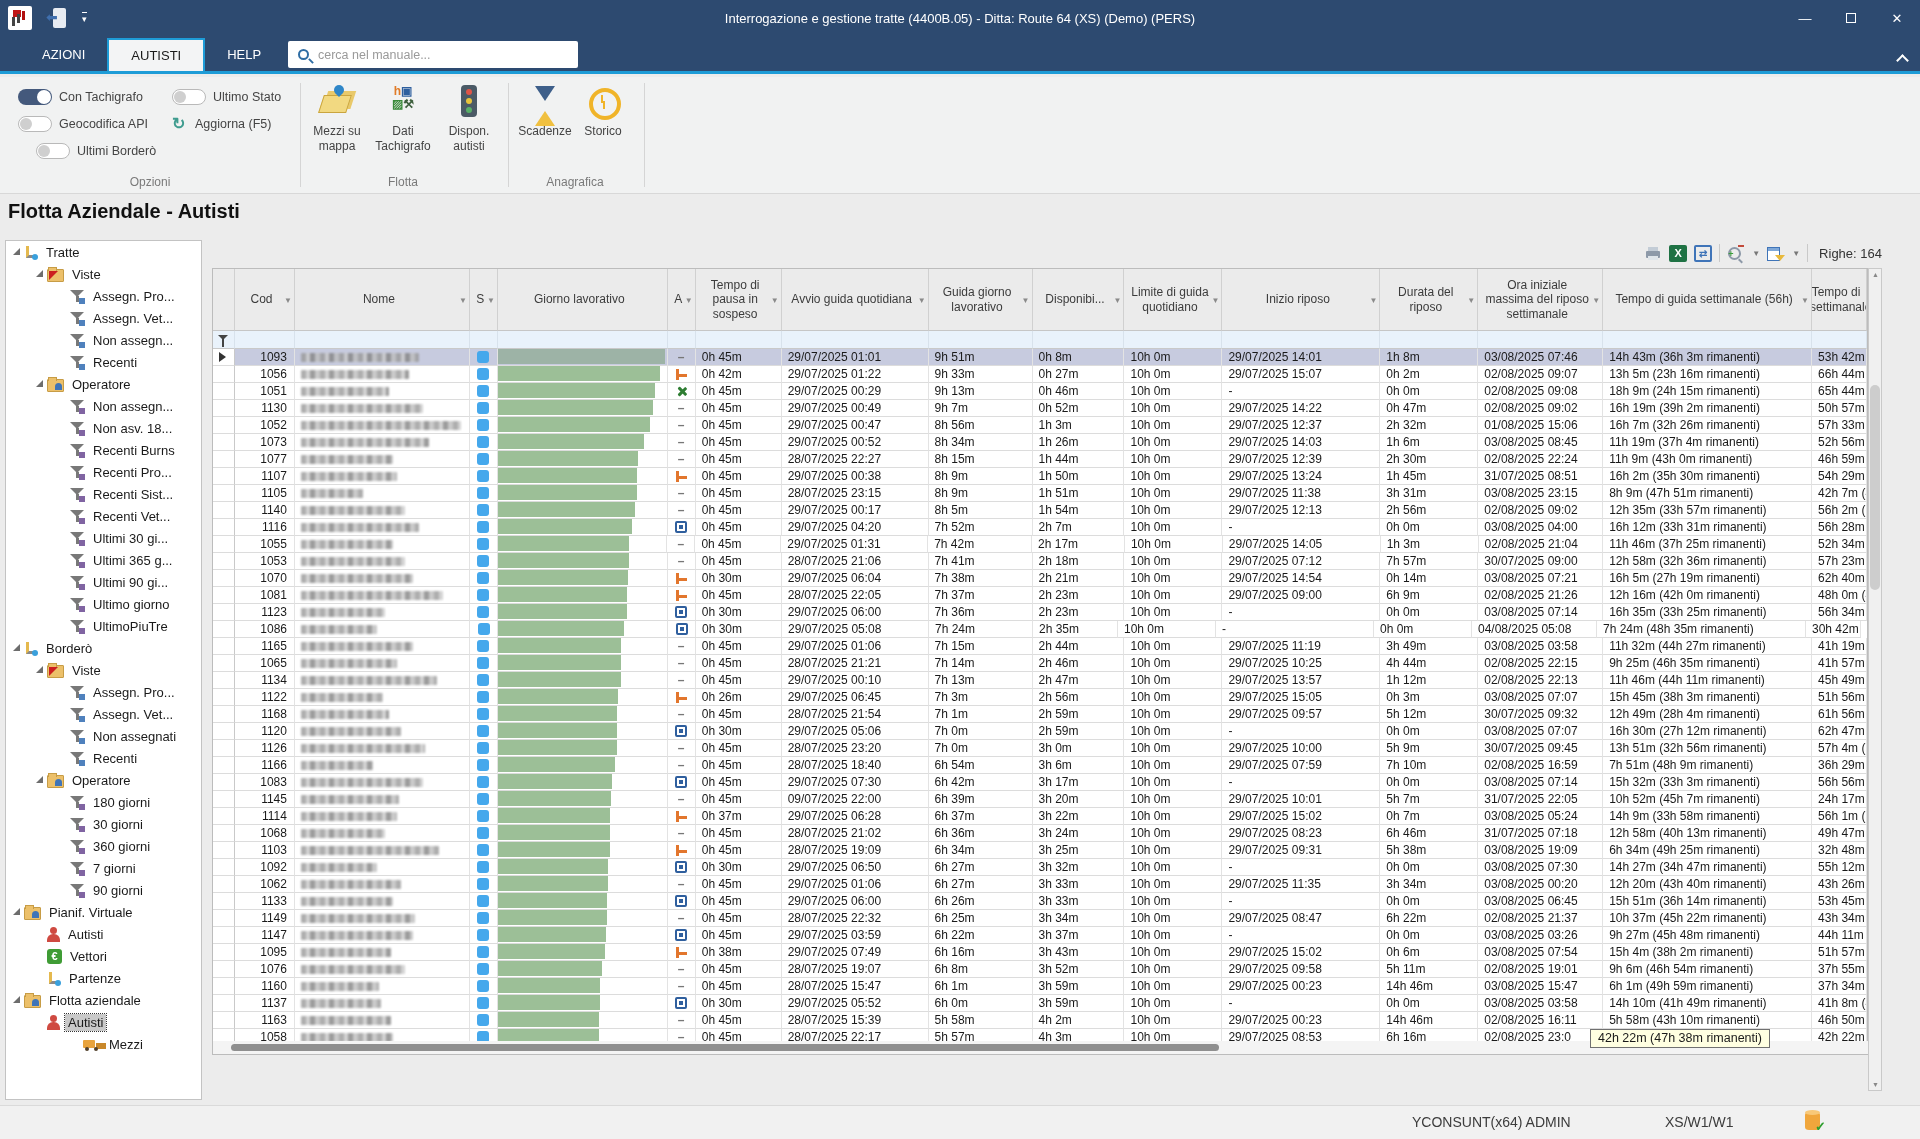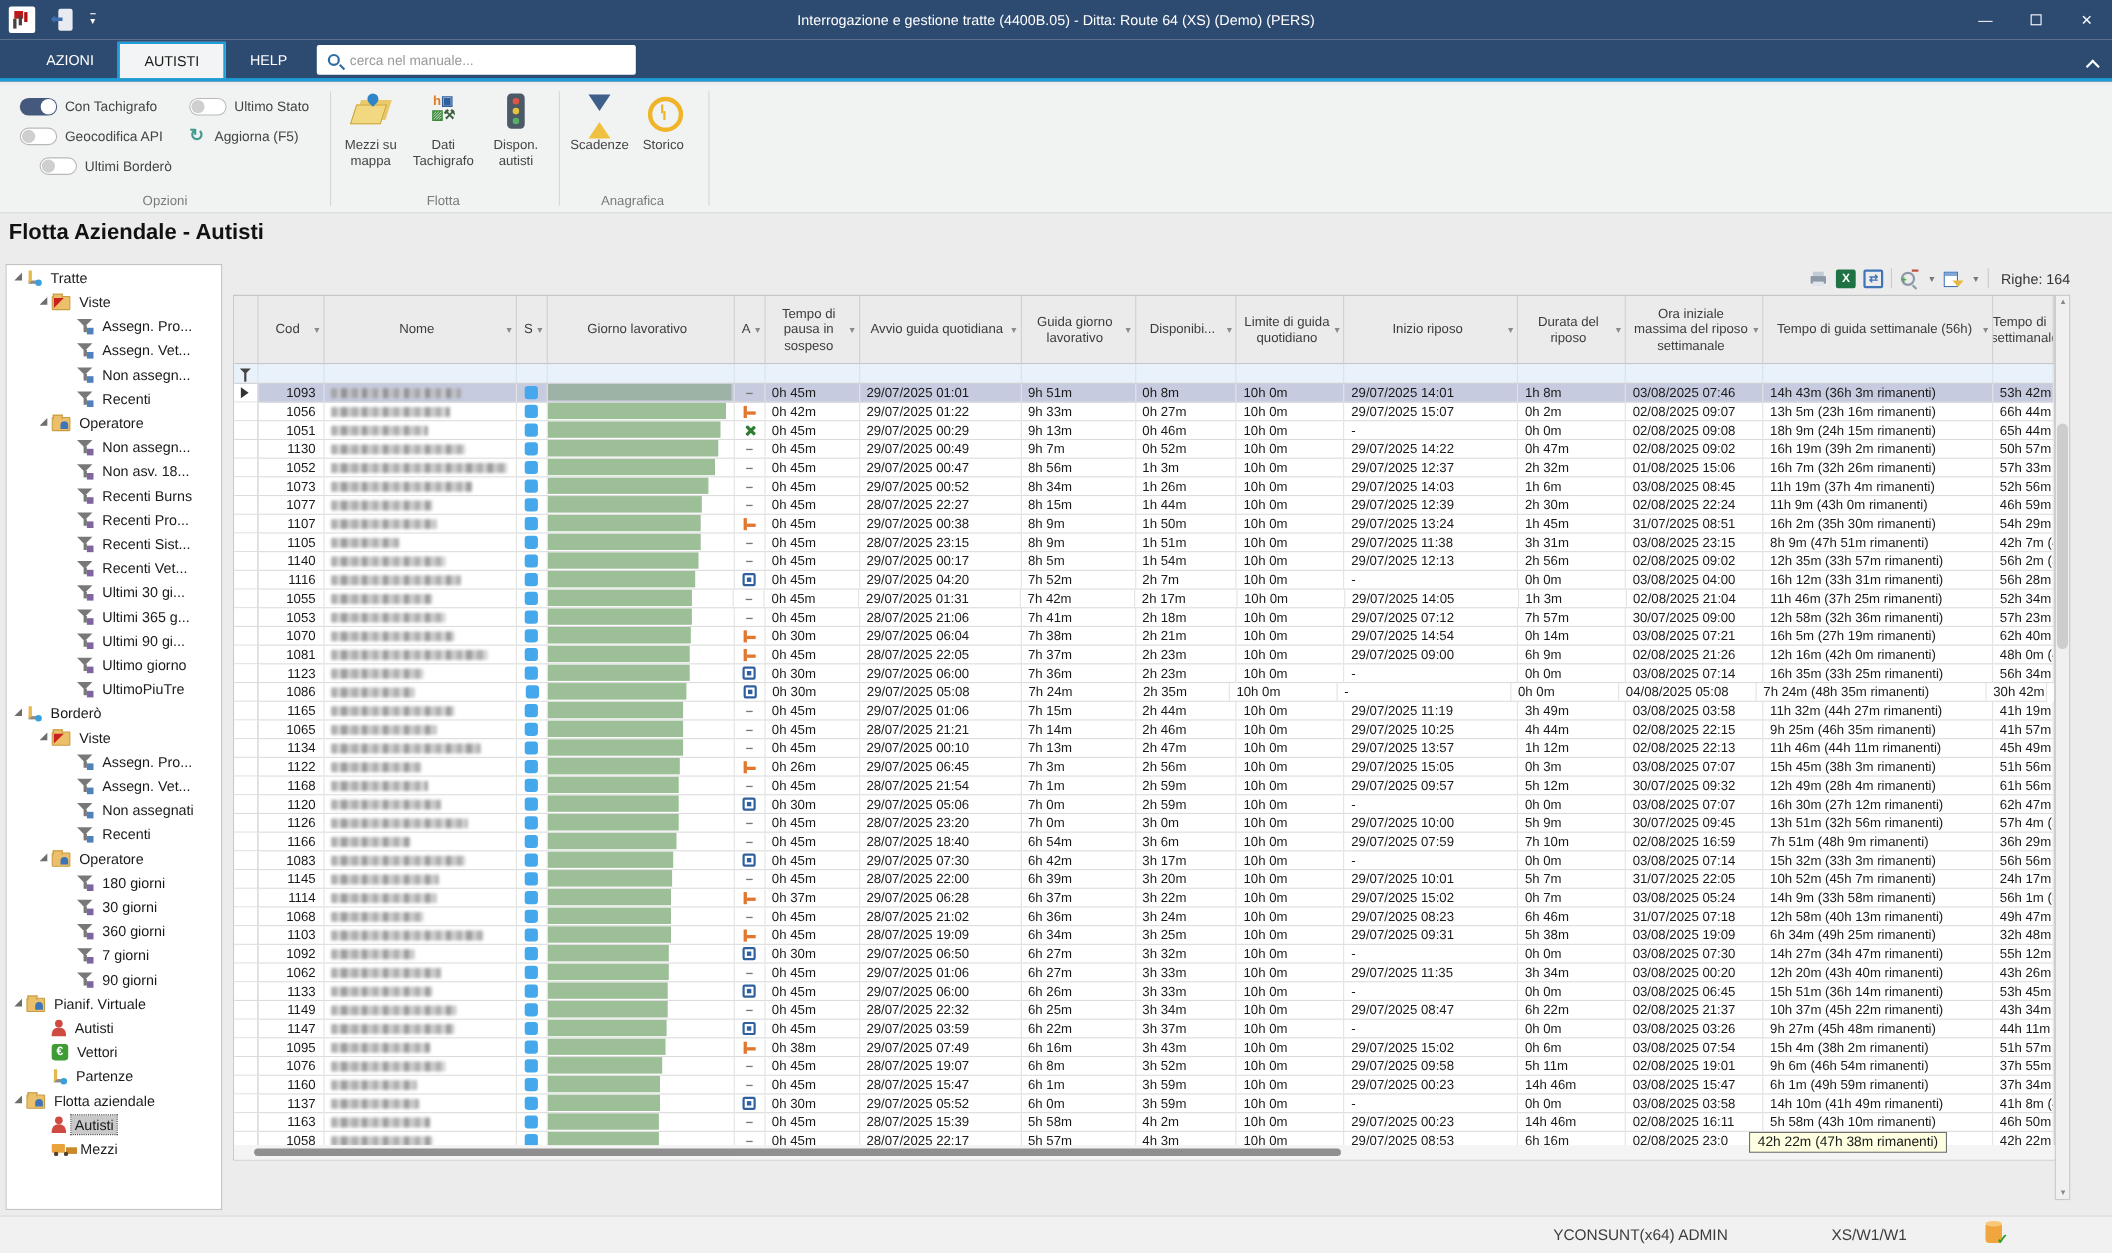--- a/index.html
+++ b/index.html
@@ -487,21 +487,21 @@
     <div class="tnode" style="padding-left: 6px;">
       <span class="texp open"></span>
       <span class="ticon i-folder user"></span>
       <span class="tlabel">Flotta aziendale</span>
     </div>
     <div class="tnode sel" style="padding-left: 29px;">
       <span class="texp"></span>
       <span class="ticon i-user"></span>
       <span class="tlabel">Autisti</span>
     </div>
-    <div class="tnode" style="padding-left: 29px;">
+    <div class="tnode" style="padding-left: 29px; margin-left: 36px;">
       <span class="texp"></span>
       <span class="ticon i-truck"></span>
       <span class="tlabel">Mezzi</span>
     </div>
   </div>
 
 <div class="gridwrap">
   <div class="gtoolbar">
     <div class="gt-ico printer-ico"></div>
     <div class="gt-ico excel-ico">X</div>
@@ -1290,21 +1290,21 @@
           <div class="dcell ctr" style="width:28px">
             <span class="sq-blue"></span>
           </div>
           <div class="dcell" style="width:170px">
             <span class="bar" style="width:113px"></span>
           </div>
           <div class="dcell ctr" style="width:28px">
             <span class="a-dash">–</span>
           </div>
           <div class="dcell" style="width:86px">0h 45m</div>
-          <div class="dcell" style="width:147px">28/07/2025 22:00</div>
+          <div class="dcell" style="width:147px">09/07/2025 22:00</div>
           <div class="dcell" style="width:104px">6h 39m</div>
           <div class="dcell" style="width:92px">3h 20m</div>
           <div class="dcell" style="width:98px">10h 0m</div>
           <div class="dcell" style="width:158px">29/07/2025 10:01</div>
           <div class="dcell" style="width:98px">5h 7m</div>
           <div class="dcell" style="width:125px">31/07/2025 22:05</div>
           <div class="dcell" style="width:209px">10h 52m (45h 7m rimanenti)</div>
           <div class="dcell" style="width:55px">24h 17m (65h</div>
         </div>
         <div class="drow">

